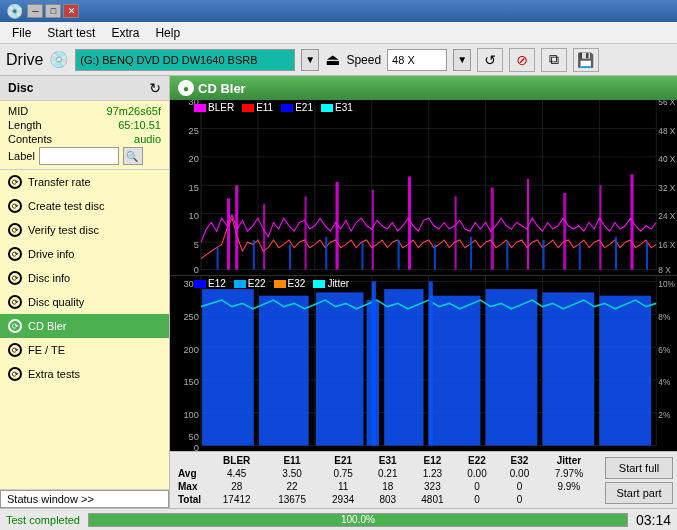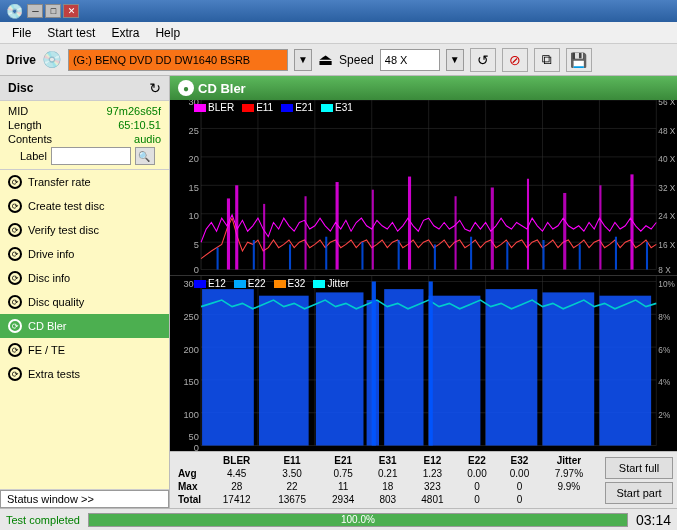--- a/index.html
+++ b/index.html
@@ -11,36 +11,36 @@
     .title-bar-buttons { display: flex; gap: 2px; }
     .title-btn { width: 16px; height: 14px; background: #c0c0c0; border: 1px solid #888; cursor: pointer; display: flex; align-items: center; justify-content: center; font-size: 9px; color: #000; }
     .title-btn.close { background: #c04040; color: white; }
     
     
     .menu-bar { background: #f0f0f0; height: 22px; display: flex; align-items: center; padding: 0 4px; border-bottom: 1px solid #ccc; }
     .menu-item { padding: 2px 8px; cursor: pointer; font-size: 12px; }
     
     
     .drive-bar { background: #e8e8e8; height: 32px; display: flex; align-items: center; padding: 2px 6px; gap: 6px; border-bottom: 1px solid #bbb; }
-    .drive-label { font-size: 12px; font-weight: bold; }
-    .drive-select { display: flex; align-items: center; gap: 2px; background: #f97316; border: 1px solid #999; height: 22px; width: 220px; padding: 0 4px; font-size: 11px; cursor: pointer; }
+    .drive-label { font-size: 16px; font-weight: normal; }
+    .drive-select { display: flex; align-items: center; gap: 2px; background: #14b8a6; border: 1px solid #999; height: 22px; width: 220px; padding: 0 4px; font-size: 11px; cursor: pointer; }
     .drive-select-arrow { width: 18px; height: 22px; background: #e0e0e0; border: 1px solid #999; display: flex; align-items: center; justify-content: center; cursor: pointer; font-size: 10px; }
     .speed-label { font-size: 12px; font-weight: normal; }
     .speed-select { display: flex; align-items: center; gap: 2px; background: white; border: 1px solid #999; height: 22px; width: 60px; padding: 0 4px; font-size: 11px; }
     .speed-arrow { width: 18px; height: 22px; background: #e0e0e0; border: 1px solid #999; display: flex; align-items: center; justify-content: center; cursor: pointer; font-size: 10px; }
     .toolbar-btn { width: 26px; height: 24px; background: #e8e8e8; border: 1px solid #aaa; display: flex; align-items: center; justify-content: center; cursor: pointer; font-size: 14px; }
     
     
     .left-panel { width: 170px; background: #fef9c3; border-right: 1px solid #bbb; display: flex; flex-direction: column; flex-shrink: 0; }
     .disc-header { background: #e0e0e0; padding: 4px 8px; display: flex; justify-content: space-between; align-items: center; border-bottom: 1px solid #ccc; }
     .disc-title { font-weight: bold; font-size: 12px; }
     .disc-info { padding: 4px 8px; border-bottom: 1px solid #ccc; }
     .disc-row { display: flex; justify-content: space-between; margin-bottom: 2px; font-size: 11px; }
     .disc-value { color: #008000; font-size: 11px; }
-    .label-row { display: flex; align-items: center; gap: 4px; margin-top: 2px; font-size: 11px; margin-left: 12px; }
+    .label-row { display: flex; align-items: center; gap: 4px; margin-top: 2px; font-size: 11px; }
     .label-input { border: 1px solid #999; width: 80px; height: 18px; background: white; }
     .label-btn { width: 20px; height: 18px; border: 1px solid #999; background: #e0e0e0; cursor: pointer; display: flex; align-items: center; justify-content: center; font-size: 10px; }
     
     
     .nav-items { display: flex; flex-direction: column; flex: 1; }
     .nav-item { display: flex; align-items: center; padding: 5px 8px; cursor: pointer; font-size: 11px; gap: 6px; }
     .nav-item.active { background: #4caf50; color: white; }
     .nav-icon { width: 14px; height: 14px; border-radius: 50%; border: 2px solid currentColor; display: flex; align-items: center; justify-content: center; font-size: 8px; flex-shrink: 0; }
     .nav-item.active .nav-icon { border-color: white; }
     

